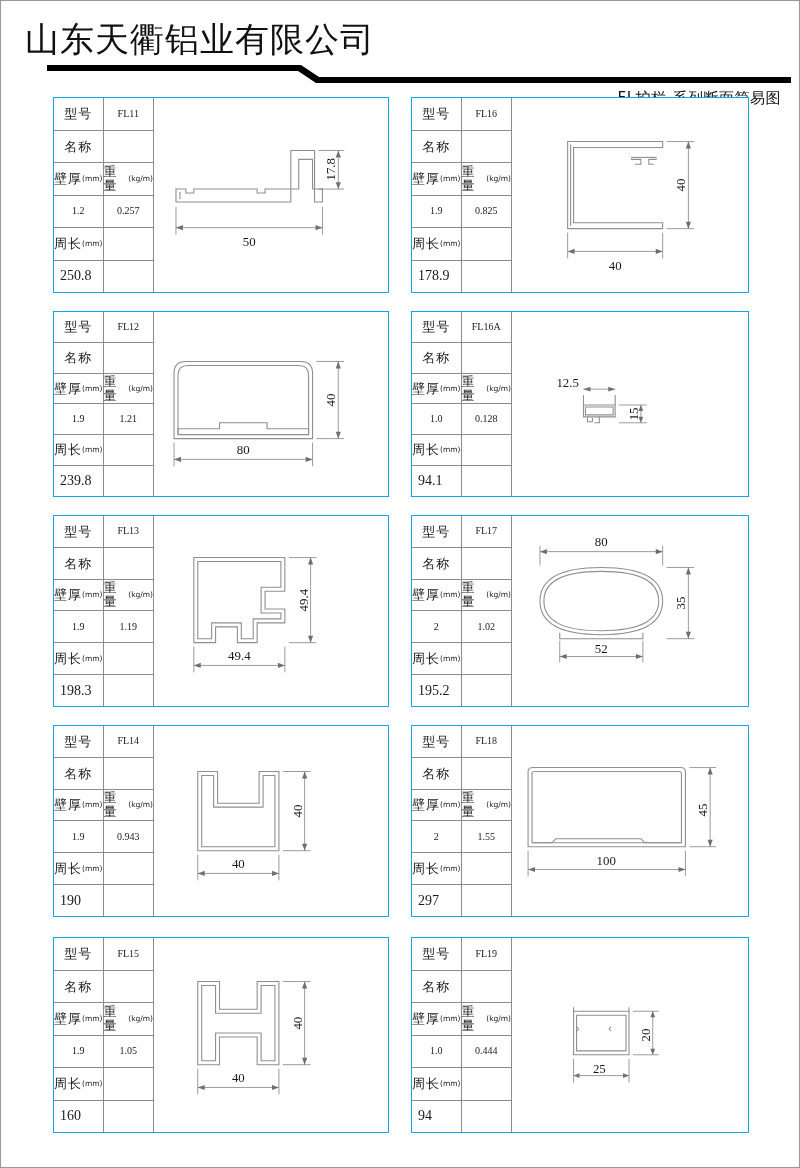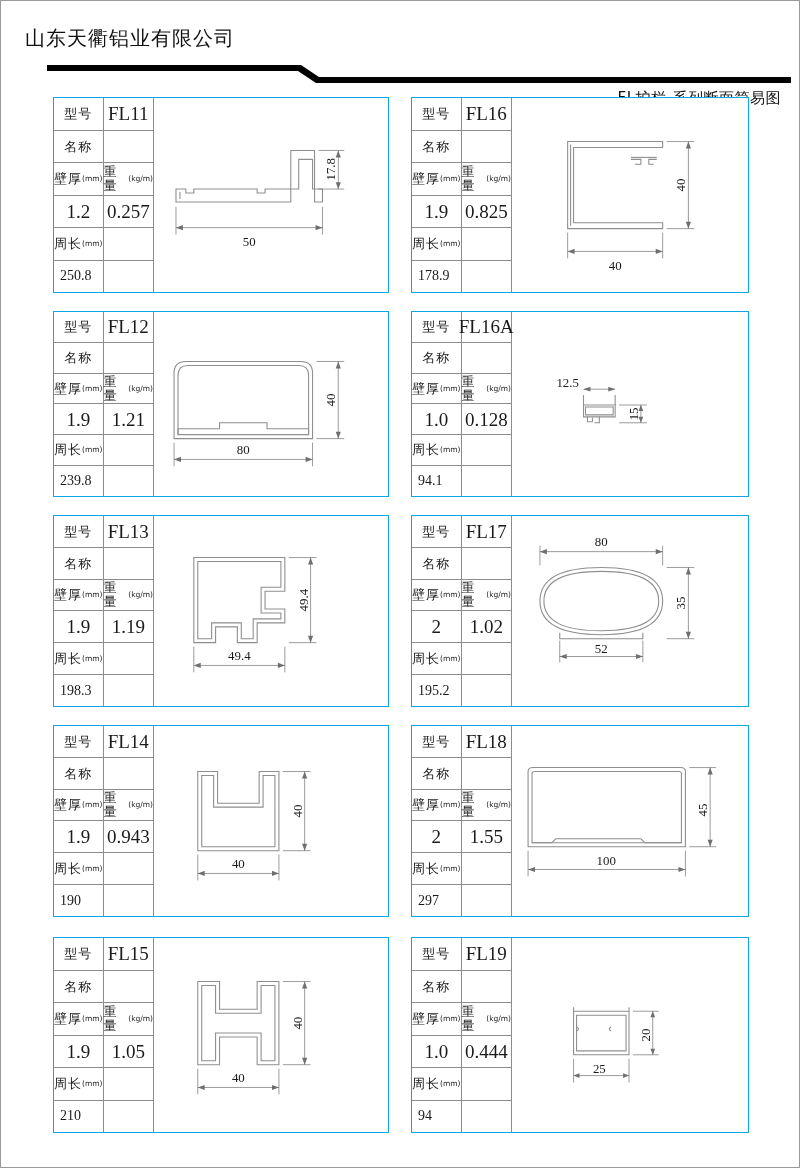--- a/index.html
+++ b/index.html
@@ -15,22 +15,22 @@
     position:relative;
     width:800px;height:1168px;
     box-sizing:border-box;
     border:1px solid #9a9a9a;
     background:#fff;
   }
 
   
   .header{position:relative;height:86px;}
   .company{
-    position:absolute;left:24px;top:24px;
-    font-size:20px;letter-spacing:1px;
+    position:absolute;left:24px;top:16px;
+    font-size:34px;letter-spacing:1px;
     font-family:"DejaVu Sans", sans-serif;
     font-weight:400;color:#111;
     white-space:nowrap;
   }
   .sheet-title{
     position:absolute;right:18px;top:47px;
     font-size:15px;letter-spacing:0.5px;
     font-family:"DejaVu Sans", sans-serif;
     color:#111;white-space:nowrap;margin-top:41px;
   }
@@ -65,21 +65,21 @@
     box-sizing:border-box;
     width:50%;
     display:flex;align-items:center;justify-content:center;
     font-size:13px;
     line-height:1;
   }
   .cellL{border-right:1px solid #8c8c8c;}
   .cn{font-family:"DejaVu Sans", sans-serif;font-size:13px;letter-spacing:1px;}
   .unit{font-size:7.5px;font-family:"DejaVu Sans", sans-serif;letter-spacing:0;text-align:center;}
   .stack{display:flex;flex-direction:row;align-items:center;justify-content:center;line-height:1.05;}
-  .num{font-size:19px;font-family:"Liberation Serif", serif;}
+  .num{font-size:10px;font-family:"Liberation Serif", serif;}
   .numleft{
     width:50%;box-sizing:border-box;
     border-right:1px solid #8c8c8c;
     display:flex;align-items:center;
     padding-left:6px;
     font-size:14px;
   }
   .blank{width:50%;}
 
   .draw{
@@ -676,21 +676,21 @@
         <div class="row">
           <div class="cellL">
             <span class="stack">
               <span class="cn">周长</span>
               <span class="unit">(mm)</span>
             </span>
           </div>
           <div class="cellR"></div>
         </div>
         <div class="row">
-          <div class="numleft">210</div>
+          <div class="numleft">160</div>
           <div class="blank"></div>
         </div>
       </div>
       <div class="draw">
         <svg viewBox="0 0 236 196" preserveAspectRatio="xMidYMid meet">
           <g fill="none" stroke="#8f8f8f" stroke-width="1.1">
             <path d="M44,44 L44,128 L66,128 L66,100 L104,100 L104,128 L126,128 L126,44 L104,44 L104,72 L66,72 L66,44 Z"></path>
             <path d="M48,48 L48,124 L62,124 L62,96 L108,96 L108,124 L122,124 L122,48 L108,48 L108,76 L62,76 L62,48 Z"></path>
           </g>
           <g stroke="#6f6f6f" stroke-width="0.7" fill="none">

